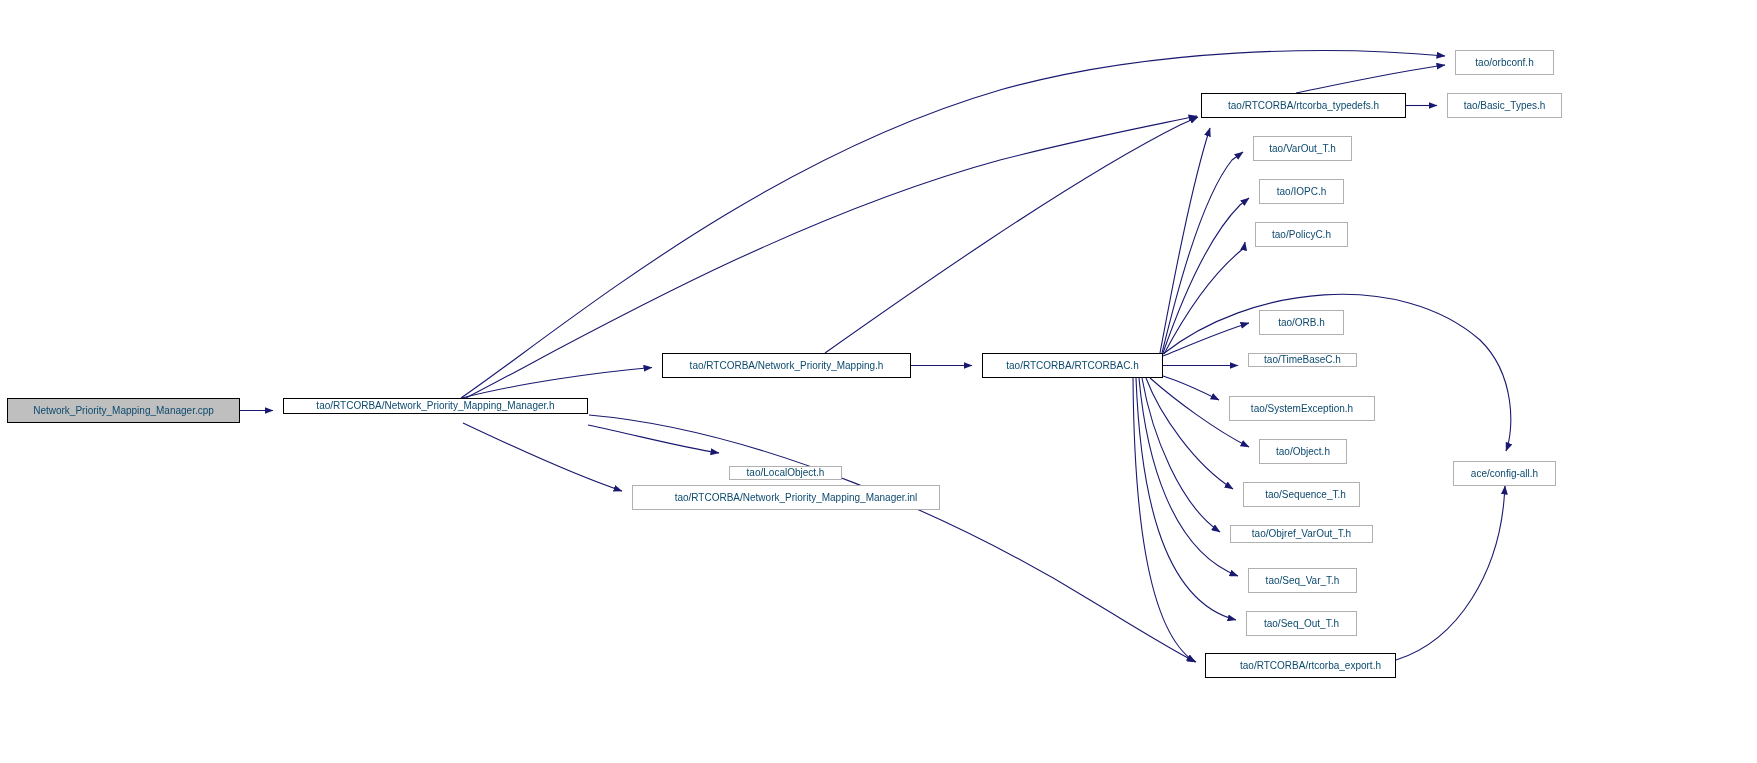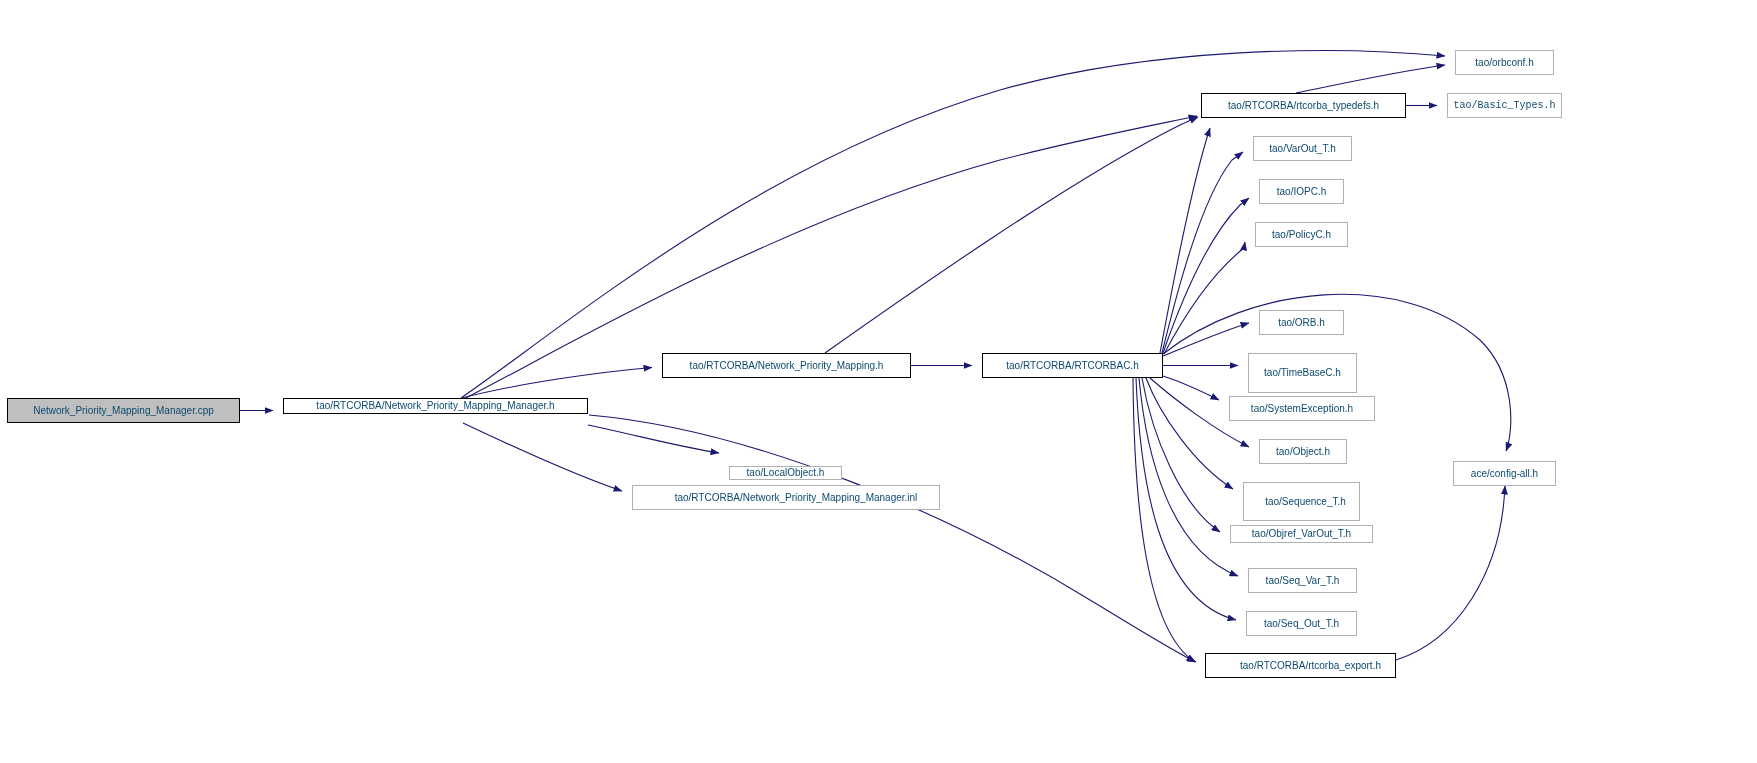--- a/index.html
+++ b/index.html
@@ -142,53 +142,53 @@
   </div>
 
   <div class="node-box" style="left:1455px; top:50px; width:99px; height:25px;">
     <span class="node-label">tao/orbconf.h</span>
   </div>
 
   <div class="node-box emphasis" style="left:1201px; top:93px; width:205px; height:25px;">
     <span class="node-label">tao/RTCORBA/rtcorba_typedefs.h</span>
   </div>
 
-  <div class="node-box" style="left:1447px; top:93px; width:115px; height:25px;font-family:Liberation Mono, monospace;">
+  <div class="node-box" style="left:1447px; top:93px; width:115px; height:25px;">
     <span class="node-label">tao/Basic_Types.h</span>
   </div>
 
   <div class="node-box" style="left:1253px; top:136px; width:99px; height:25px;">
     <span class="node-label">tao/VarOut_T.h</span>
   </div>
 
   <div class="node-box" style="left:1259px; top:179px; width:85px; height:25px;">
     <span class="node-label">tao/IOPC.h</span>
   </div>
 
   <div class="node-box" style="left:1255px; top:222px; width:93px; height:25px;">
     <span class="node-label">tao/PolicyC.h</span>
   </div>
 
   <div class="node-box" style="left:1259px; top:310px; width:85px; height:25px;">
     <span class="node-label">tao/ORB.h</span>
   </div>
 
-  <div class="node-box" style="left:1248px; top:353px; width:109px; height:40px;">
+  <div class="node-box" style="left:1248px; top:353px; width:109px; height:14px;">
     <span class="node-label">tao/TimeBaseC.h</span>
   </div>
 
   <div class="node-box" style="left:1229px; top:396px; width:146px; height:25px;">
     <span class="node-label">tao/SystemException.h</span>
   </div>
 
   <div class="node-box" style="left:1259px; top:439px; width:88px; height:25px;">
     <span class="node-label">tao/Object.h</span>
   </div>
 
-  <div class="node-box" style="left:1243px; top:482px; width:117px; height:39px;padding-left:8px;">
+  <div class="node-box" style="left:1243px; top:482px; width:117px; height:25px;padding-left:8px;">
     <span class="node-label">tao/Sequence_T.h</span>
   </div>
 
   <div class="node-box" style="left:1230px; top:525px; width:143px; height:18px;">
     <span class="node-label">tao/Objref_VarOut_T.h</span>
   </div>
 
   <div class="node-box" style="left:1248px; top:568px; width:109px; height:25px;">
     <span class="node-label">tao/Seq_Var_T.h</span>
   </div>

